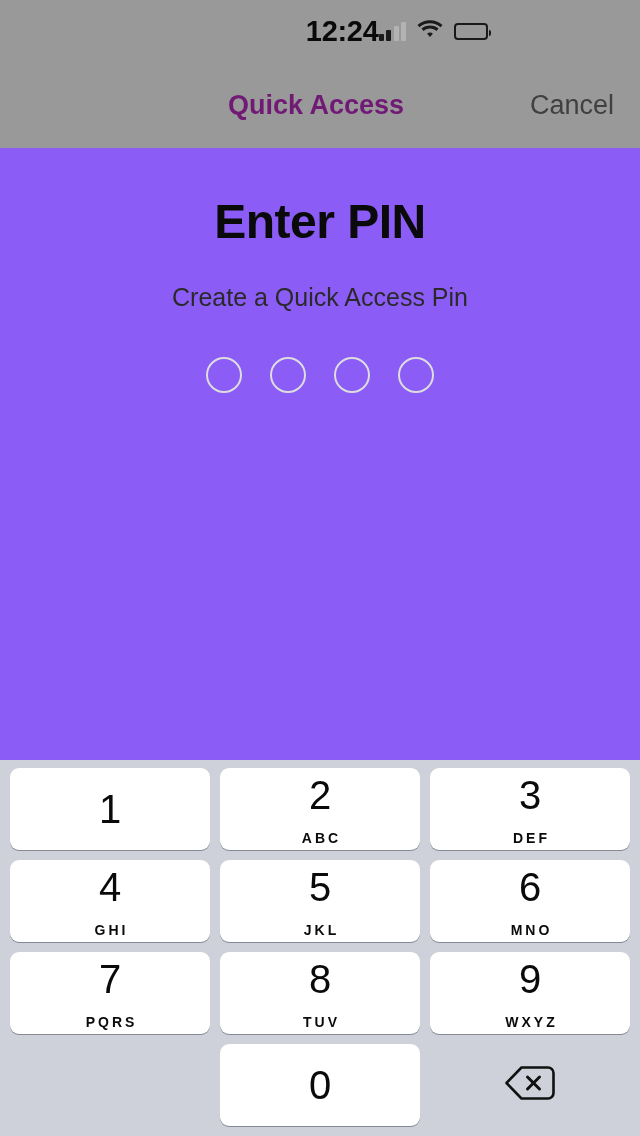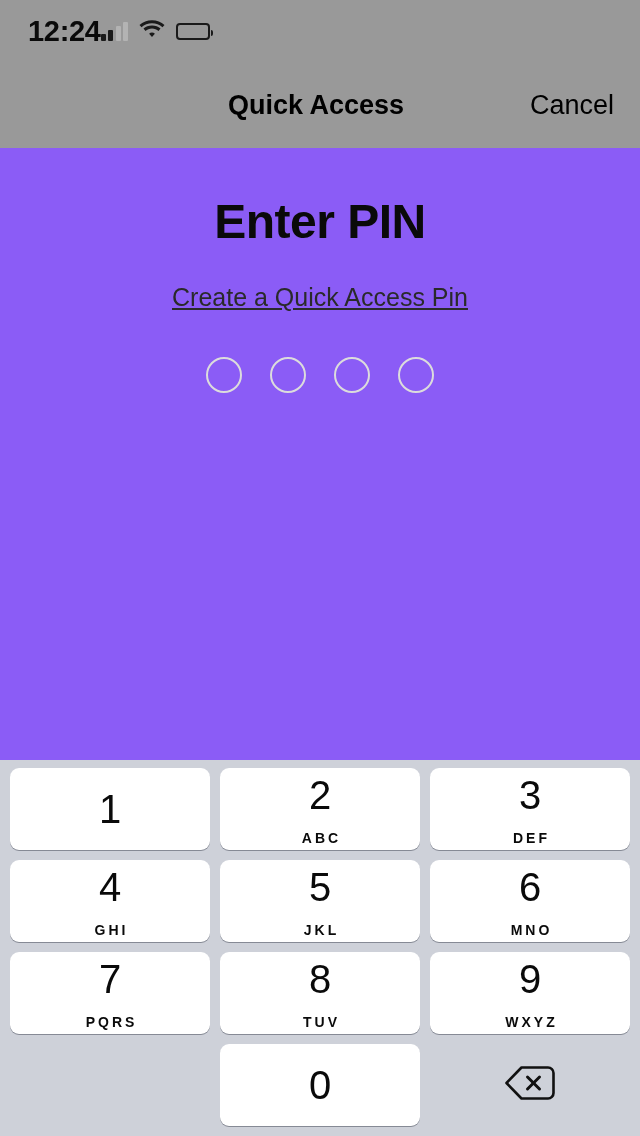--- a/index.html
+++ b/index.html
@@ -30,21 +30,21 @@
     flex: 0 0 auto;
   }
   .statusbar {
     position: absolute;
     left: 0;
     top: 0;
     width: 516px;
     height: 62px;
     display: flex;
     align-items: center;
-    justify-content: flex-start;
+    justify-content: flex-end;
     padding: 0 28px;
     box-sizing: border-box;
   }
   .status-time {
     font-size: 29px;
     font-weight: bold;
     color: #0a0a0a;
     letter-spacing: -0.3px;
   }
   .status-icons {
@@ -105,29 +105,29 @@
     padding: 0 26px;
     box-sizing: border-box;
   }
   .nav-title {
     position: absolute;
     left: 0;
     right: 8px;
     text-align: center;
     font-size: 27px;
     font-weight: bold;
-    color: #000000;
+    color: #701a75;
     pointer-events: none;
   }
   .nav-cancel {
     margin-left: auto;
     position: relative;
     z-index: 2;
     font-size: 27px;
-    color: #000000;
+    color: #404040;
     cursor: pointer;
   }
 
   
   .content {
     flex: 1 1 auto;
     background: #8b5cf6;
     display: flex;
     flex-direction: column;
     align-items: center;
@@ -138,21 +138,20 @@
     font-size: 48px;
     font-weight: bold;
     color: #0a0a0a;
     letter-spacing: -0.5px;
     line-height: 1.1;
   }
   .pin-subtitle {
     margin-top: 34px;
     font-size: 25px;
     color: #2a2a2a;
-    text-decoration: underline;
   }
   .pin-dots {
     margin-top: 45px;
     display: flex;
     gap: 28px;
   }
   .pin-dot {
     width: 36px;
     height: 36px;
     border-radius: 50%;

